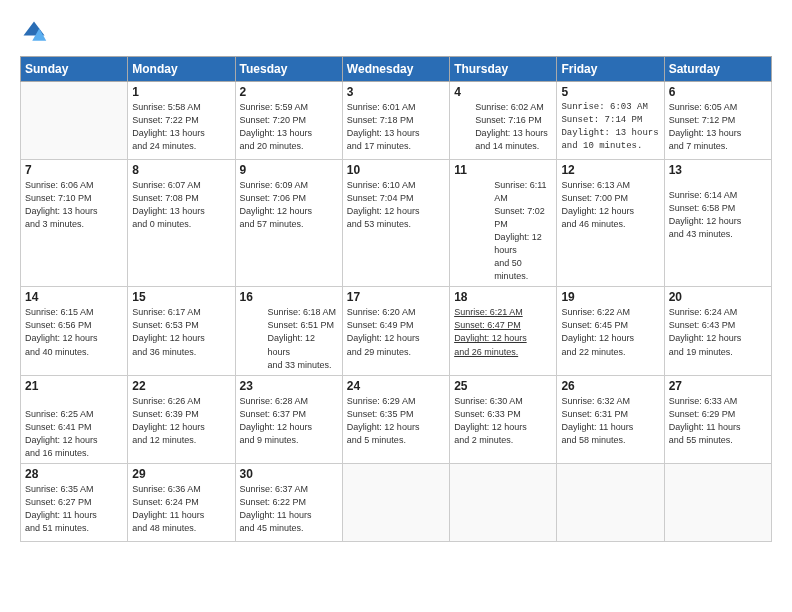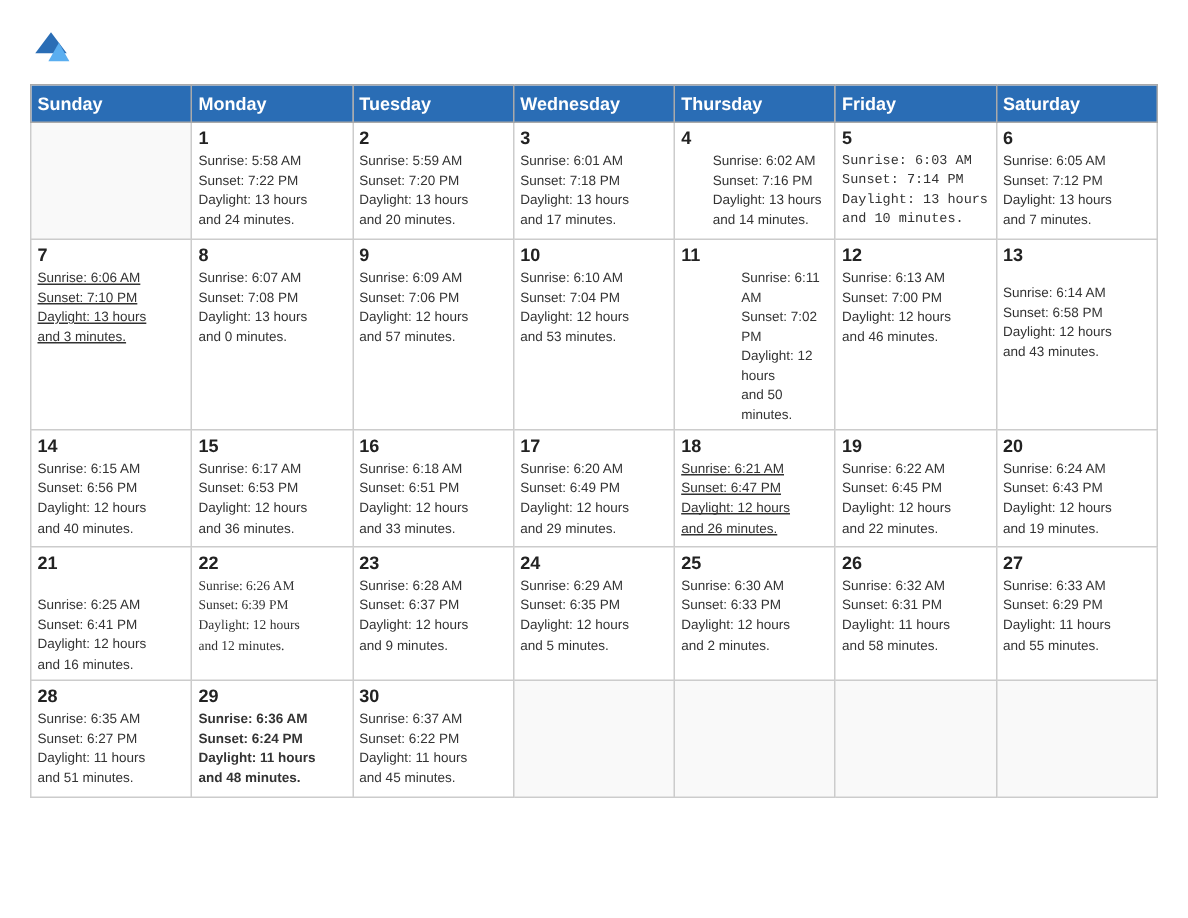--- a/index.html
+++ b/index.html
@@ -166,21 +166,21 @@
             <span class="day-number">6</span>
             <div class="day-info" style="white-space: pre-line;">Sunrise: 6:05 AM
 Sunset: 7:12 PM
 Daylight: 13 hours
 and 7 minutes.</div>
           </td>
         </tr>
         <tr>
           <td>
             <span class="day-number">7</span>
-            <div class="day-info" style="white-space: pre-line; text-decoration: underline;">Sunrise: 6:06 AM
+            <div class="day-info" style="white-space: pre-line;">Sunrise: 6:06 AM
 Sunset: 7:10 PM
 Daylight: 13 hours
 and 3 minutes.</div>
           </td>
           <td>
             <span class="day-number">8</span>
             <div class="day-info" style="white-space: pre-line;">Sunrise: 6:07 AM
 Sunset: 7:08 PM
 Daylight: 13 hours
 and 0 minutes.</div>
@@ -231,21 +231,21 @@
           </td>
           <td>
             <span class="day-number">15</span>
             <div class="day-info" style="white-space: pre-line;">Sunrise: 6:17 AM
 Sunset: 6:53 PM
 Daylight: 12 hours
 and 36 minutes.</div>
           </td>
           <td>
             <span class="day-number">16</span>
-            <div class="day-info" style="white-space: pre-line;">Sunrise: 6:18 AM
+            <div class="day-info" style="white-space: pre-line; margin-left: 28px;">Sunrise: 6:18 AM
 Sunset: 6:51 PM
 Daylight: 12 hours
 and 33 minutes.</div>
           </td>
           <td>
             <span class="day-number">17</span>
             <div class="day-info" style="white-space: pre-line;">Sunrise: 6:20 AM
 Sunset: 6:49 PM
 Daylight: 12 hours
 and 29 minutes.</div>
@@ -275,21 +275,21 @@
         <tr>
           <td>
             <span class="day-number">21</span>
             <div class="day-info" style="white-space: pre-line; margin-top: 15px;">Sunrise: 6:25 AM
 Sunset: 6:41 PM
 Daylight: 12 hours
 and 16 minutes.</div>
           </td>
           <td>
             <span class="day-number">22</span>
-            <div class="day-info" style="white-space: pre-line; font-family: Liberation Serif, serif;">Sunrise: 6:26 AM
+            <div class="day-info" style="white-space: pre-line;">Sunrise: 6:26 AM
 Sunset: 6:39 PM
 Daylight: 12 hours
 and 12 minutes.</div>
           </td>
           <td>
             <span class="day-number">23</span>
             <div class="day-info" style="white-space: pre-line;">Sunrise: 6:28 AM
 Sunset: 6:37 PM
 Daylight: 12 hours
 and 9 minutes.</div>
@@ -326,21 +326,21 @@
         <tr>
           <td>
             <span class="day-number">28</span>
             <div class="day-info" style="white-space: pre-line;">Sunrise: 6:35 AM
 Sunset: 6:27 PM
 Daylight: 11 hours
 and 51 minutes.</div>
           </td>
           <td>
             <span class="day-number">29</span>
-            <div class="day-info" style="white-space: pre-line; font-weight: bold;">Sunrise: 6:36 AM
+            <div class="day-info" style="white-space: pre-line;">Sunrise: 6:36 AM
 Sunset: 6:24 PM
 Daylight: 11 hours
 and 48 minutes.</div>
           </td>
           <td>
             <span class="day-number">30</span>
             <div class="day-info" style="white-space: pre-line;">Sunrise: 6:37 AM
 Sunset: 6:22 PM
 Daylight: 11 hours
 and 45 minutes.</div>

